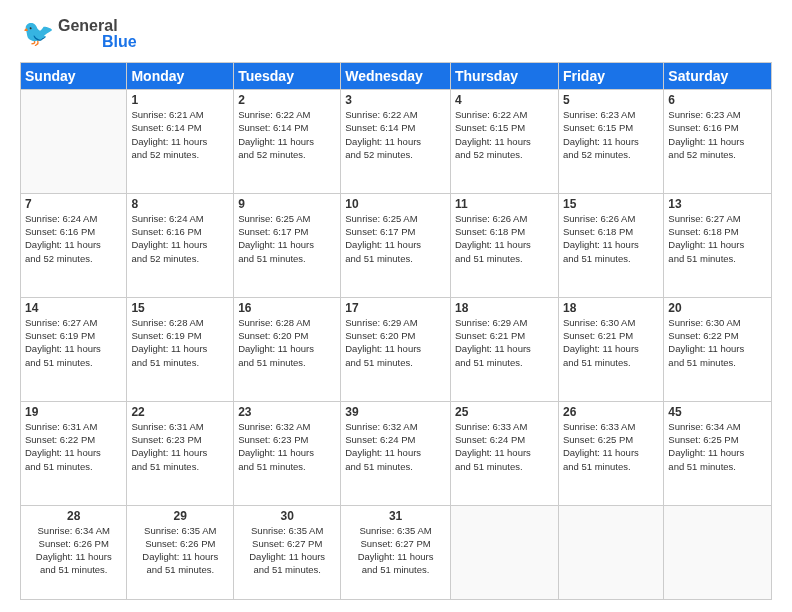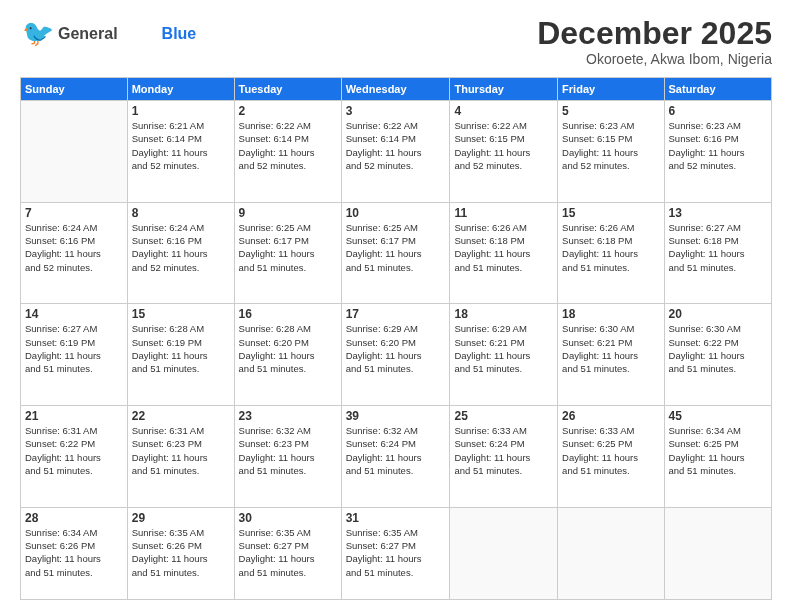--- a/index.html
+++ b/index.html
@@ -37,21 +37,21 @@
       color: #555;
     }
     .calendar-table {
       width: 100%;
       border-collapse: collapse;
       flex: 1;
     }
     .calendar-table th {
       background-color: #1a73e8;
       color: white;
-      font-size: 11px;
+      font-size: 14px;
       font-weight: bold;
       padding: 5px 4px;
       text-align: left;
       border: 1px solid #ccc;
     }
     .calendar-table td {
       border: 1px solid #ccc;
       vertical-align: top;
       padding: 3px 4px;
       width: 113px;
@@ -67,53 +67,50 @@
     .day-info {
       font-size: 9.5px;
       color: #333;
       line-height: 1.4;
     }
     .empty-cell {
       background: #f9f9f9;
     }
     .last-row td {
       height: 80px;
+      text-align: center;
     }
     
     .logo-wrapper {
       display: flex;
       align-items: center;
       gap: 2px;
     }
     .logo-label {
       display: flex;
-      flex-direction: row;
+      flex-direction: column;
       line-height: 1;
     }
     .logo-gen { font-size: 16px; font-weight: bold; color: #444; }
     .logo-bl { font-size: 16px; font-weight: bold; color: #1a73e8; margin-left: 44px; }
   </style>
 </head>
 <body>
 
 <div class="page">
   <div class="header">
     <div class="logo-wrapper">
       <svg width="36" height="36" viewBox="0 0 36 36">
         <text x="2" y="26" font-size="26" fill="#1a73e8">🐦</text>
       </svg>
       <div class="logo-label">
         <span class="logo-gen">General</span>
         <span class="logo-bl">Blue</span>
       </div>
     </div>
-    <div class="title-area">
-      <div class="month-title">December 2025</div>
-      <div class="subtitle">Okoroete, Akwa Ibom, Nigeria</div>
-    </div>
   </div>
 
   <table class="calendar-table">
     <thead>
       <tr>
         <th>Sunday</th>
         <th>Monday</th>
         <th>Tuesday</th>
         <th>Wednesday</th>
         <th>Thursday</th>
@@ -204,21 +201,21 @@
             <span class="day-number">18</span>
             <div class="day-info">Sunrise: 6:30 AM<br>Sunset: 6:21 PM<br>Daylight: 11 hours<br>and 51 minutes.</div>
           </td>
           <td>
             <span class="day-number">20</span>
             <div class="day-info">Sunrise: 6:30 AM<br>Sunset: 6:22 PM<br>Daylight: 11 hours<br>and 51 minutes.</div>
           </td>
         </tr>
         <tr>
           <td>
-            <span class="day-number">21</span>
+            <span class="day-number">19</span>
             <div class="day-info">Sunrise: 6:31 AM<br>Sunset: 6:22 PM<br>Daylight: 11 hours<br>and 51 minutes.</div>
           </td>
           <td>
             <span class="day-number">22</span>
             <div class="day-info">Sunrise: 6:31 AM<br>Sunset: 6:23 PM<br>Daylight: 11 hours<br>and 51 minutes.</div>
           </td>
           <td>
             <span class="day-number">23</span>
             <div class="day-info">Sunrise: 6:32 AM<br>Sunset: 6:23 PM<br>Daylight: 11 hours<br>and 51 minutes.</div>
           </td>

